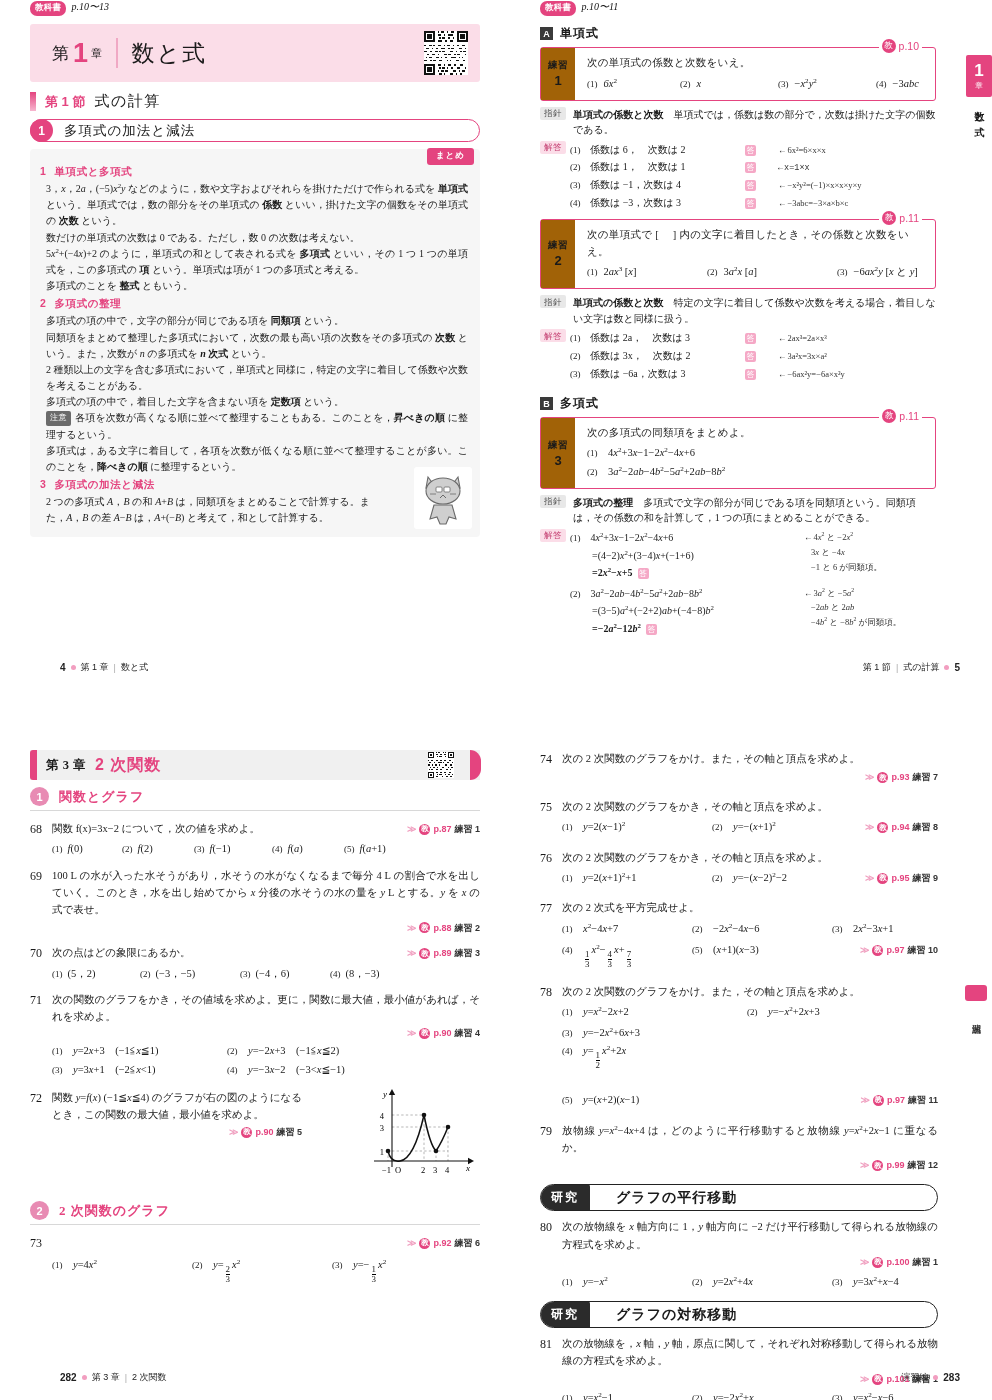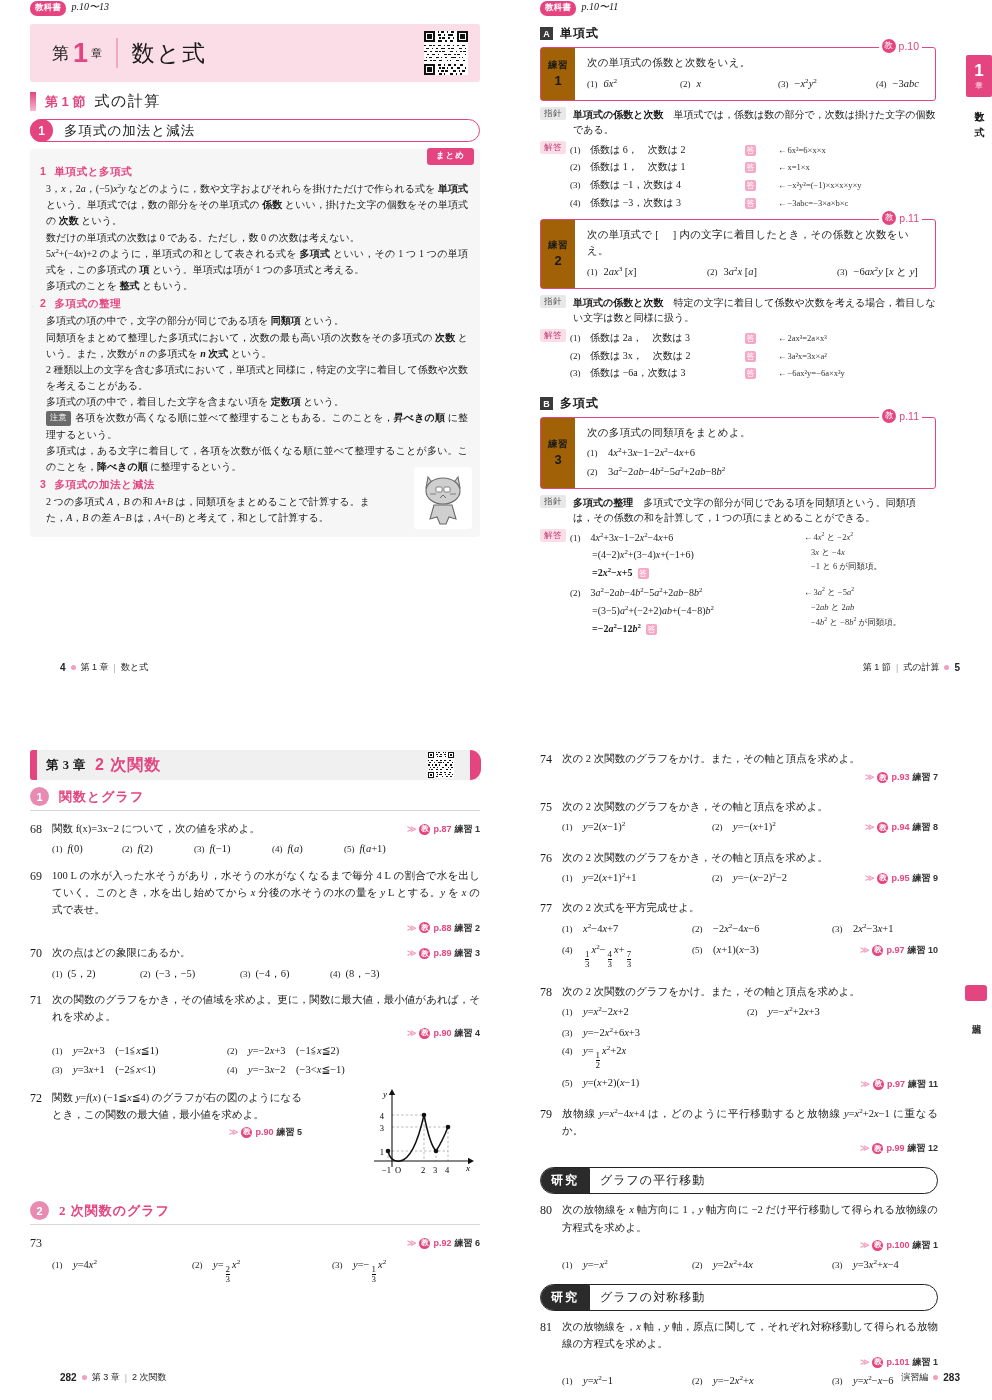--- a/index.html
+++ b/index.html
@@ -225,21 +225,21 @@
 
   .kenkyu {
     margin-top:11px; height:27px; border:1.5px solid #222; border-radius:14px;
     display:flex; align-items:center; overflow:hidden; background:#fff;
   }
   .kenkyu .kk {
     background:#2b2b2b; color:#fff; font-size:12px; font-weight:bold;
     padding:5px 11px 6px; letter-spacing:2px; border-radius:13px 3px 3px 13px;
     margin-left:-1px;
   }
-  .kenkyu .kt { font-size:12px; font-weight:normal; margin-left:10px; letter-spacing:1px; }
+  .kenkyu .kt { font-size:14px; font-weight:bold; margin-left:26px; letter-spacing:1px; }
 
   
   .mi { font-style:italic; font-family:"Liberation Serif",serif; }
   sup { font-size:.68em; vertical-align:super; line-height:0; }
   .frac { display:inline-flex; flex-direction:column; align-items:center;
           vertical-align:-0.45em; margin:0 2px; font-size:.85em; line-height:1.05; }
   .frac .den { border-top:1px solid #000; padding-top:0px; }
 
   
   .fig72 { position:absolute; right:0px; top:-4px; width:118px; height:92px; }
@@ -506,21 +506,21 @@
           <div class="ans-row" style="padding-left:0;">
             <span class="idx">(1)</span>
             <span class="main">係数は 6，　次数は 2</span>
             <span class="kotae">答</span>
             <span class="side-note" style="margin-left:22px;"><span class="arw">←</span><span>6x²=6×x×x</span></span>
           </div>
           <div class="ans-row" style="padding-left:0;">
             <span class="idx">(2)</span>
             <span class="main">係数は 1，　次数は 1</span>
             <span class="kotae">答</span>
-            <span class="side-note" style="margin-left:22px;"><span class="arw">←</span><span>x=1×x</span></span>
+            <span class="side-note" style="margin-left:22px;font-family:Liberation Mono, monospace;"><span class="arw">←</span><span>x=1×x</span></span>
           </div>
           <div class="ans-row" style="padding-left:0;">
             <span class="idx">(3)</span>
             <span class="main">係数は −1，次数は 4</span>
             <span class="kotae">答</span>
             <span class="side-note" style="margin-left:22px;"><span class="arw">←</span><span>−x²y²=(−1)×x×x×y×y</span></span>
           </div>
           <div class="ans-row" style="padding-left:0;">
             <span class="idx">(4)</span>
             <span class="main">係数は −3，次数は 3</span>
@@ -1037,21 +1037,21 @@
             <span class="o" style="width:185px;"><span class="paren">(1)</span>　<span class="mi">y</span>=<span class="mi">x</span><sup>2</sup>−2<span class="mi">x</span>+2</span>
             <span class="o"><span class="paren">(2)</span>　<span class="mi">y</span>=−<span class="mi">x</span><sup>2</sup>+2<span class="mi">x</span>+3</span>
           </div>
           <div style="display:flex; align-items:baseline; margin-top:4px;flex-direction:column;">
             <span class="o" style="width:185px;"><span class="paren">(3)</span>　<span class="mi">y</span>=−2<span class="mi">x</span><sup>2</sup>+6<span class="mi">x</span>+3</span>
             <span class="o"><span class="paren">(4)</span>　<span class="mi">y</span>=<span class="frac">
                   <span class="num">1</span>
                   <span class="den">2</span>
                 </span><span class="mi">x</span><sup>2</sup>+2<span class="mi">x</span></span>
           </div>
-          <div style="display:flex; align-items:flex-end; justify-content:space-between; margin-top:4px;gap:35px;">
+          <div style="display:flex; align-items:center; justify-content:space-between; margin-top:21px;gap:35px;">
             <span class="o"><span class="paren">(5)</span>　<span class="mi">y</span>=(<span class="mi">x</span>+2)(<span class="mi">x</span>−1)</span>
             <span class="hint">
               <span class="tri">≫</span>
               <span class="kb">教</span>
               <span class="hp">p.97</span>
               <span class="hl">練習 11</span>
             </span>
           </div>
         </div>
       </div>

